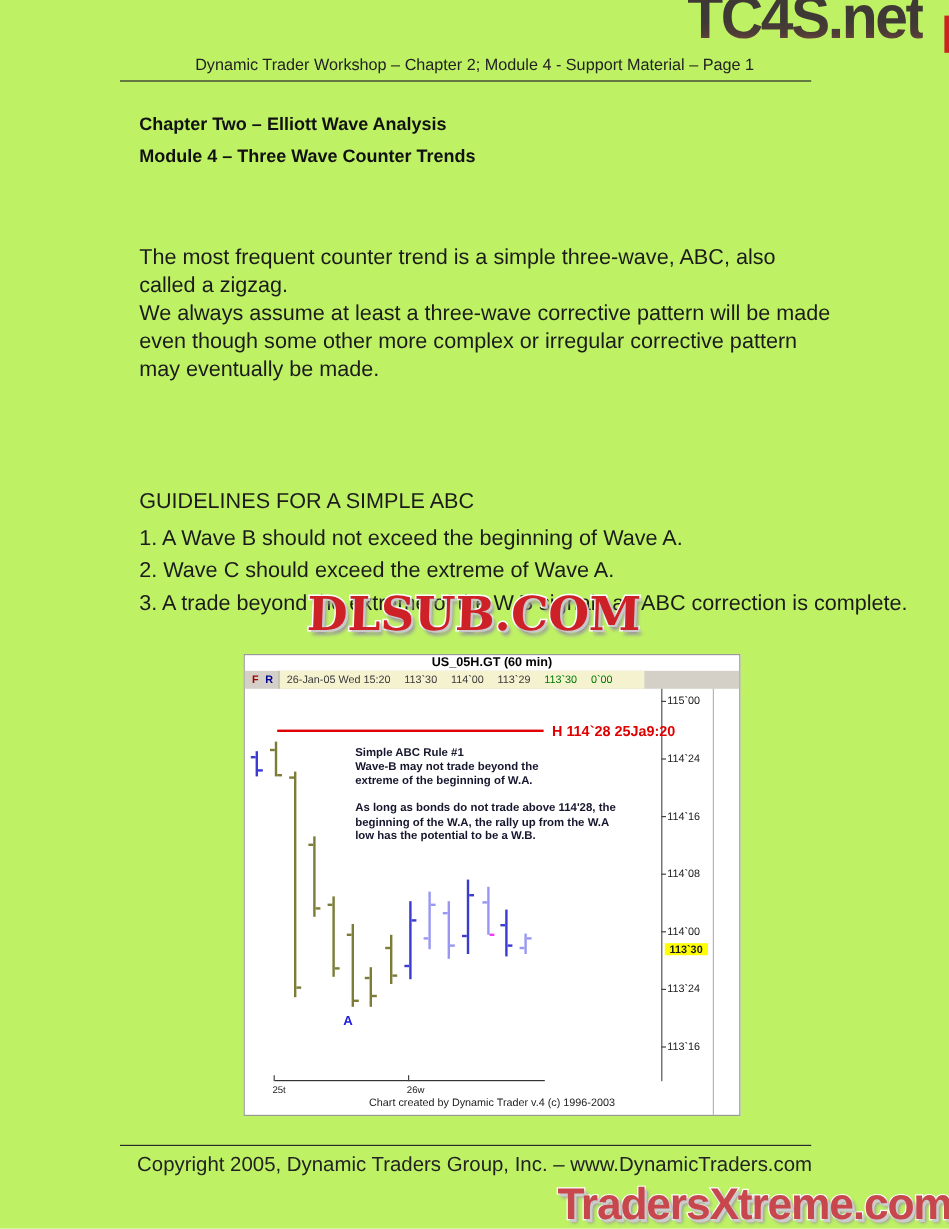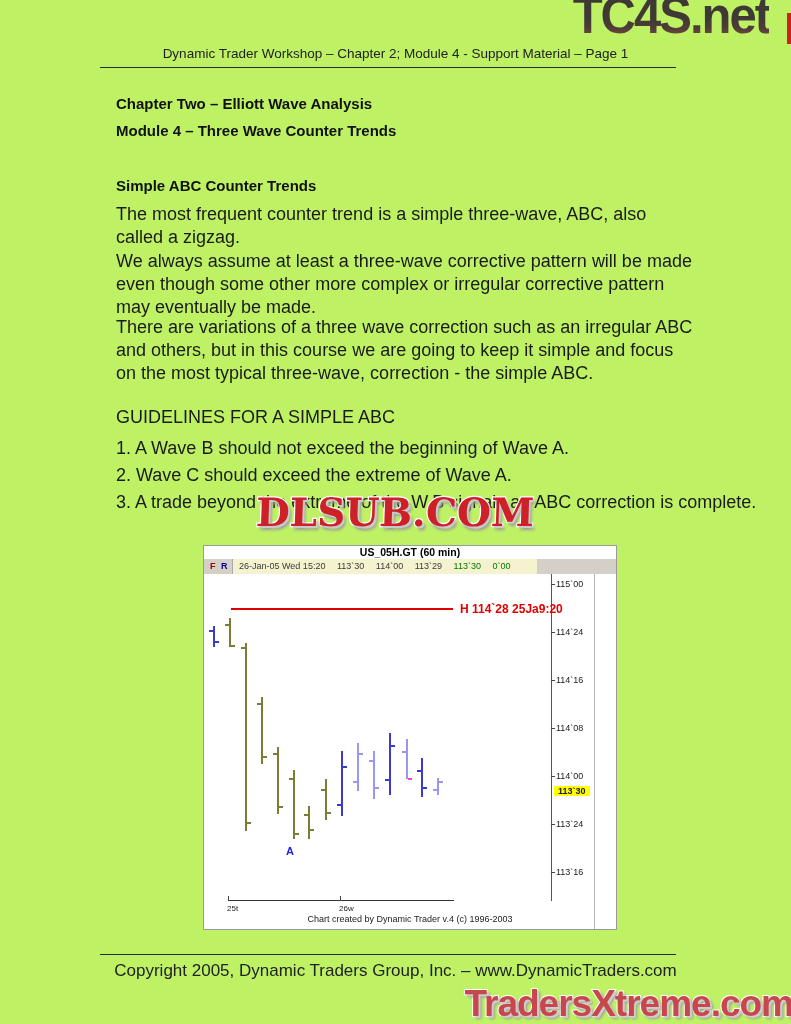--- a/index.html
+++ b/index.html
@@ -77,25 +77,23 @@
 <div class="page">
 
   <div class="tc4s">TC4S.net</div>
   <div class="red-stripe"></div>
 
   <div class="doc-header">Dynamic Trader Workshop – Chapter 2; Module 4 - Support Material – Page 1</div>
   <div class="rule top"></div>
 
   <div class="h-bold" style="top:95px;">Chapter Two  – Elliott Wave Analysis</div>
   <div class="h-bold" style="top:122px;">Module 4 – Three Wave Counter Trends</div>
-  <div class="h-bold" style="top:177px;">Simple ABC Counter Trends</div>
 
   <div class="para" style="top:203px;">The most frequent counter trend is a simple three-wave, ABC, also called a zigzag.</div>
   <div class="para" style="top:250px;">We always assume at least a three-wave corrective pattern will be made even though some other more complex or irregular corrective pattern may eventually be made.</div>
-  <div class="para" style="top:316px;">There are variations of a three wave correction such as an irregular ABC and others, but in this course we are going to keep it simple and focus on the most typical three-wave, correction - the simple ABC.</div>
 
   <div class="para" style="top:406px;">GUIDELINES FOR A SIMPLE ABC</div>
   <div class="para" style="top:437px;width:640px;">1. A Wave B should not exceed the beginning of Wave A.</div>
   <div class="para" style="top:464px;width:640px;">2. Wave C should exceed the extreme of Wave A.</div>
   <div class="para" style="top:491px;width:660px;white-space:nowrap;">3. A trade beyond the extreme of the W.B signals an ABC correction is complete.</div>
 
   <div class="watermark">DLSUB.COM</div>
 
   <div class="chart-box">
     <div class="chart-title">US_05H.GT (60 min)</div>
@@ -167,20 +165,27 @@
         <div class="btick" style="left: 198px; top: 176.64px; background: rgb(152, 152, 242);"></div>
         <div class="btick" style="left: 204px; top: 203.52px; background: rgb(240, 60, 240);"></div>
         <div class="bar" style="left: 217px; top: 184.32px; height: 38.4px; background: rgb(59, 59, 208);"></div>
         <div class="btick" style="left: 213px; top: 195.84px; background: rgb(59, 59, 208);"></div>
         <div class="btick" style="left: 219px; top: 213.12px; background: rgb(59, 59, 208);"></div>
         <div class="bar" style="left: 233px; top: 203.52px; height: 17.28px; background: rgb(152, 152, 242);"></div>
         <div class="btick" style="left: 229px; top: 215.04px; background: rgb(152, 152, 242);"></div>
         <div class="btick" style="left: 235px; top: 207.36px; background: rgb(152, 152, 242);"></div>
         <div class="hline" style="left: 27px; width: 222px; top: 33.6px; background: rgb(224, 0, 0);"></div>
         <div class="hline-label" style="left: 256px; top: 27.6px; color: rgb(224, 0, 0);">H 114`28 25Ja9:20</div>
+        <div class="annotation" style="left: 92px; top: 48px;">Simple ABC Rule #1
+Wave-B may not trade beyond the
+extreme of the beginning of W.A.
+
+As long as bonds do not trade above 114'28, the
+beginning of the W.A, the rally up from the W.A
+low has the potential to be a W.B.</div>
         <div class="wave-label" style="left: 82px; top: 271px;">A</div>
         <div class="xaxis-line" style="left: 25px; width: 225px;"></div>
         <div class="xtickmark" style="left: 24px;"></div>
         <div class="xlabel" style="left: 23px;">25t</div>
         <div class="xtickmark" style="left: 136px;"></div>
         <div class="xlabel" style="left: 135px;">26w</div>
       </div>
     <div class="divider"></div>
     <div class="chart-footer">Chart created by Dynamic Trader v.4  (c) 1996-2003</div>
   </div>

